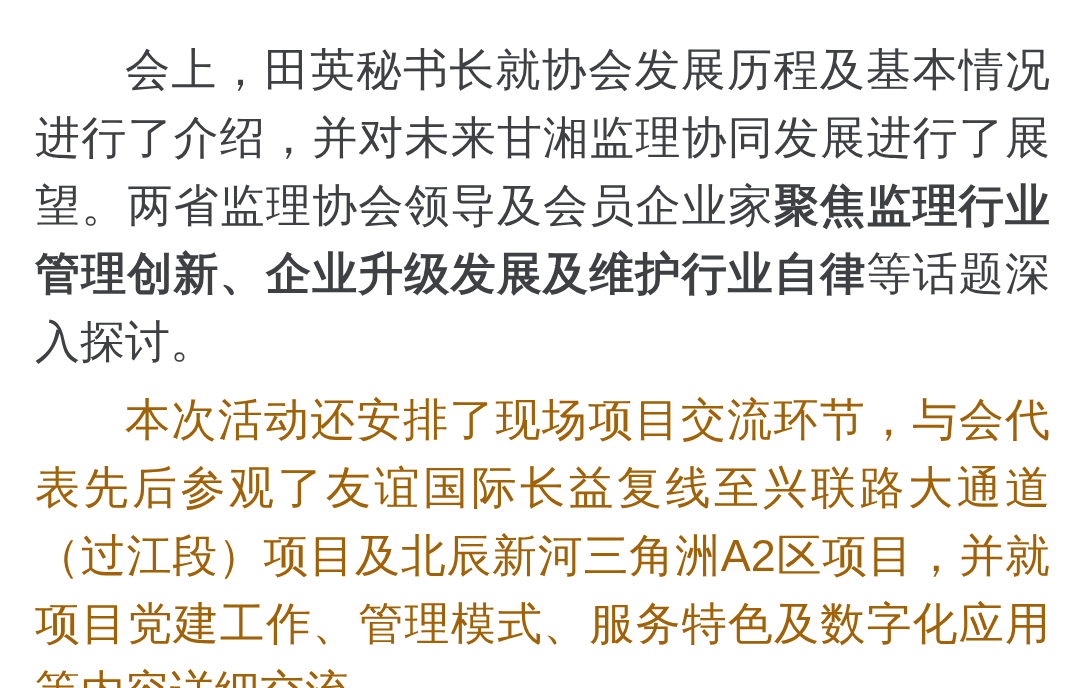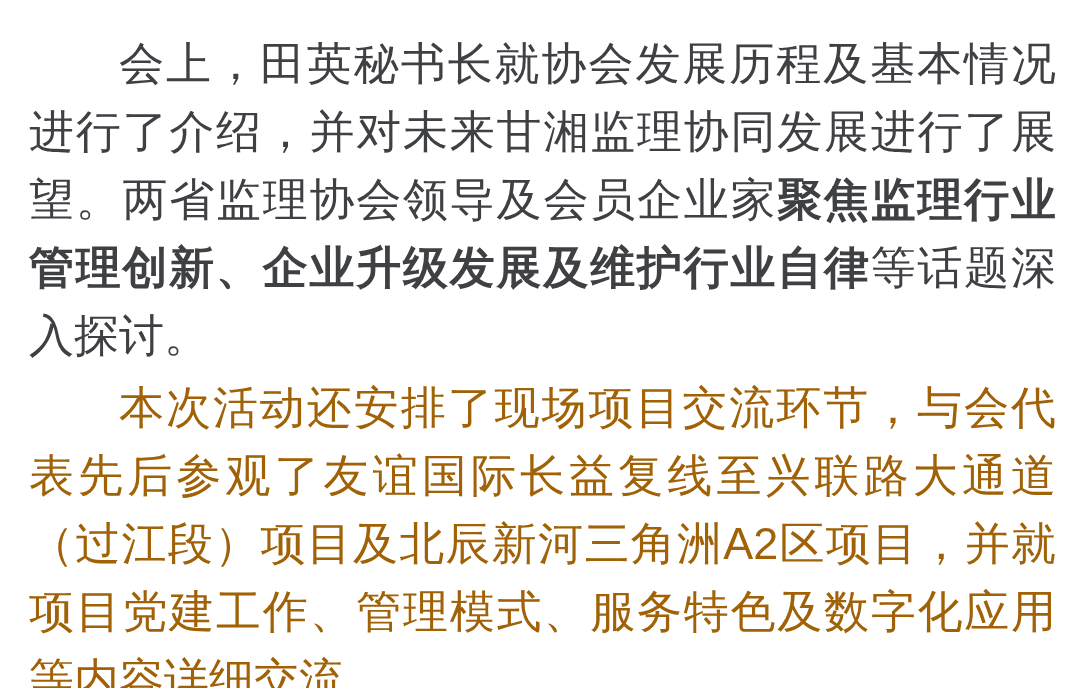--- a/index.html
+++ b/index.html
@@ -11,21 +11,21 @@
     position: relative;
     width: 1080px;
     height: 688px;
     box-sizing: border-box;
     padding: 26px 20px 40px 25px;
     background: #ffffff;
     overflow: hidden;
     font-family: "Liberation Sans", "DejaVu Sans", sans-serif;
   }
   .article p {
-    margin: 4px;
+    margin: 10px;
     padding: 0;
     font-size: 45px;
     line-height: 68px;
     letter-spacing: 0px;
     text-align: justify;
     text-indent: 2em;
     word-break: break-all;
     color: #3f3f3f; 
   }
   .article p strong {

